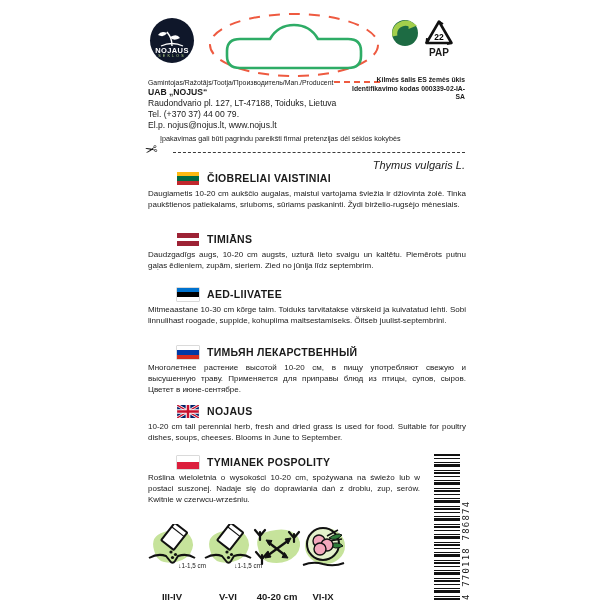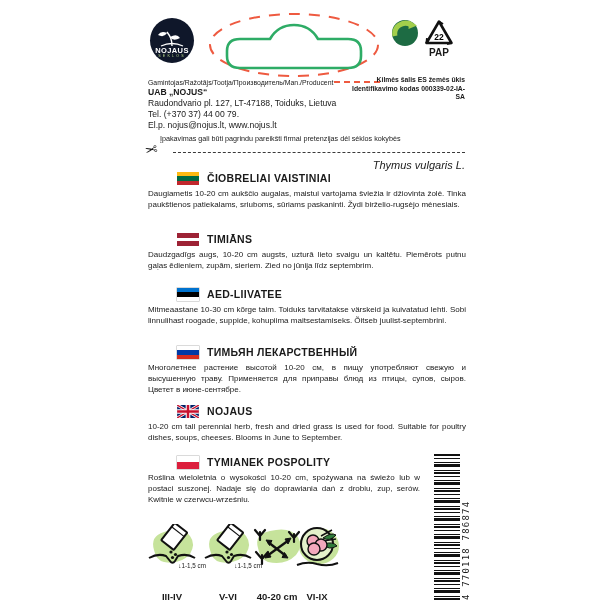--- a/index.html
+++ b/index.html
@@ -56,21 +56,21 @@
      background:repeating-linear-gradient(90deg,#111 0 2px,#fff 2px 3px,#111 3px 4px,#fff 4px 7px,
         #111 7px 10px,#fff 10px 11px,#111 11px 12px,#fff 12px 15px,#111 15px 16px,#fff 16px 18px);}
   .barcode .digits{font-family:"DejaVu Sans Mono",monospace;font-size:9px;letter-spacing:1.2px;
                    margin-top:1px;white-space:nowrap;}
 
   
   .pict{position:absolute;top:524px;text-align:center;}
   .pict .note{position:absolute;top:38px;right:-6px;font-size:6.3px;white-space:nowrap;}
   .pict .plabel{position:absolute;top:47px;left:0;right:0;font-size:9.5px;font-weight:600;margin-top:20px;}
   .g1{left:144px;width:56px;} .g2{left:200px;width:56px;}
-  .g3{left:246px;width:62px;} .g4{left:292px;width:50px;}
+  .g3{left:246px;width:62px;} .g4{left:298px;width:50px;}
 </style>
 </head>
 <body>
 
 <div class="sheet">
 
   <div class="logo">
     <svg width="34" height="18" viewBox="0 0 34 18">
       <path d="M17,17 C17,10 15,7 12,3" stroke="#fff" stroke-width="1.4" fill="none"></path>
       <path d="M12,4 q-6,-3 -9,2 q6,3 9,-2Z" fill="#fff"></path>

